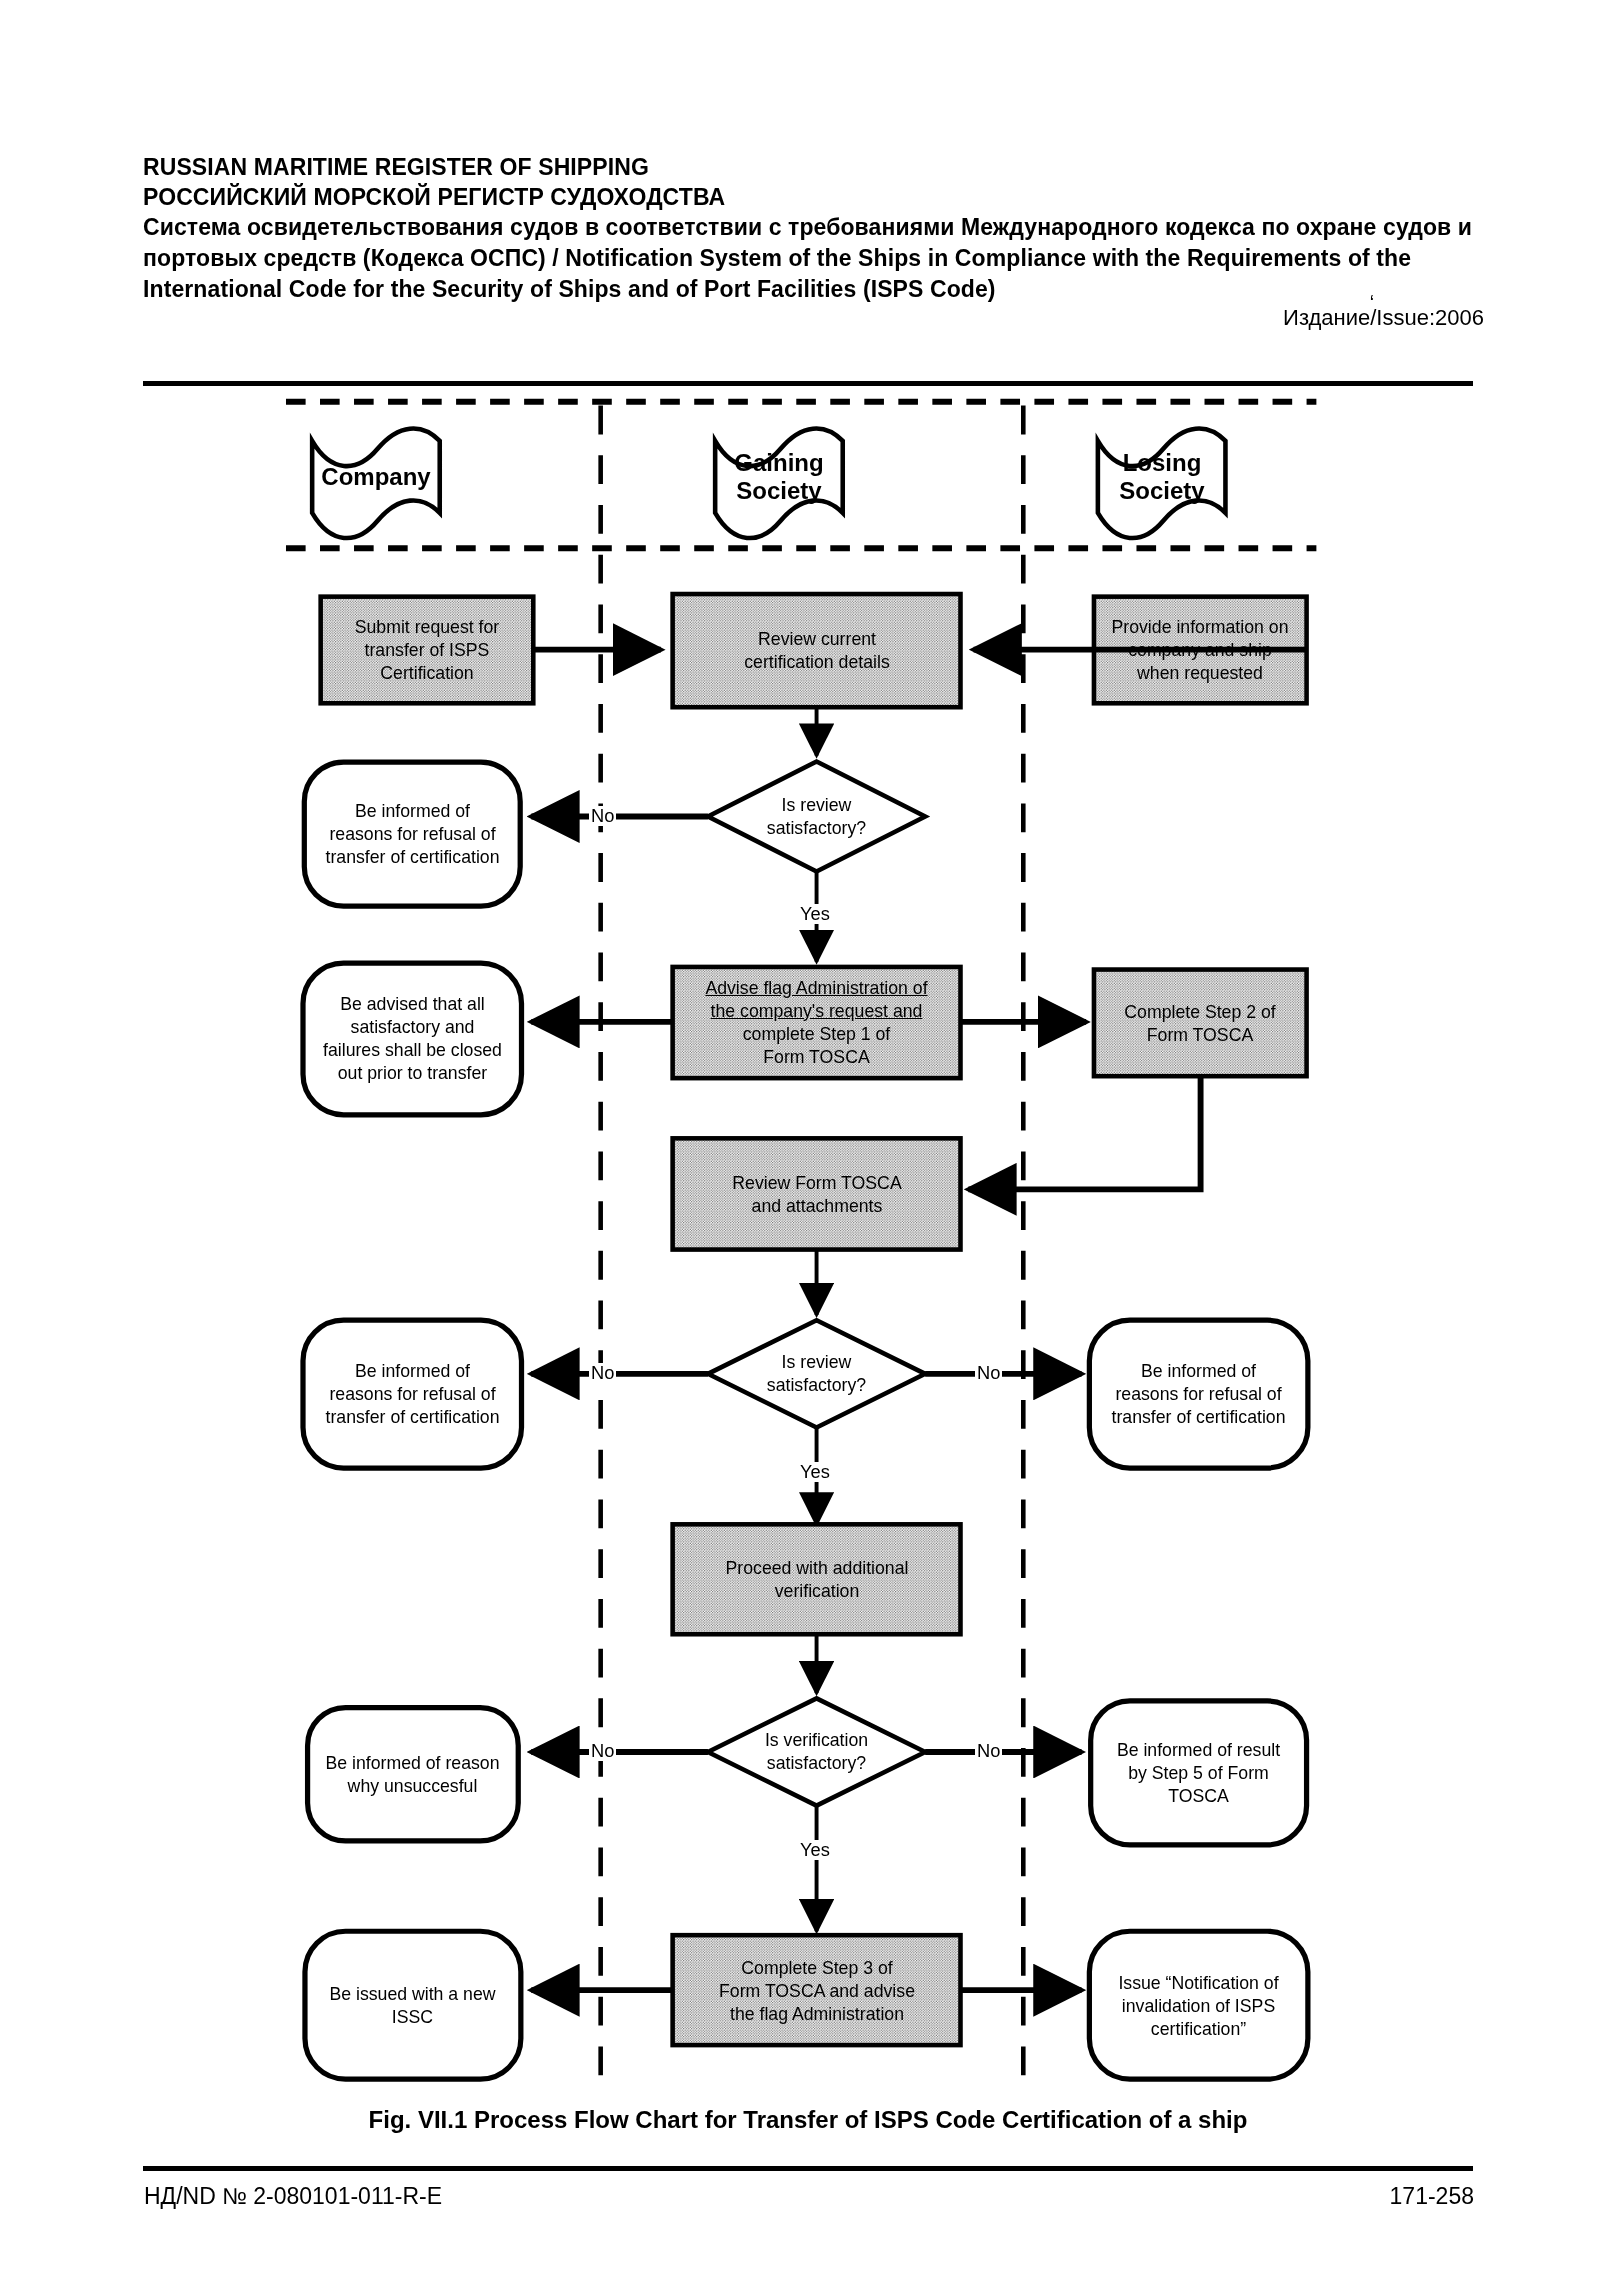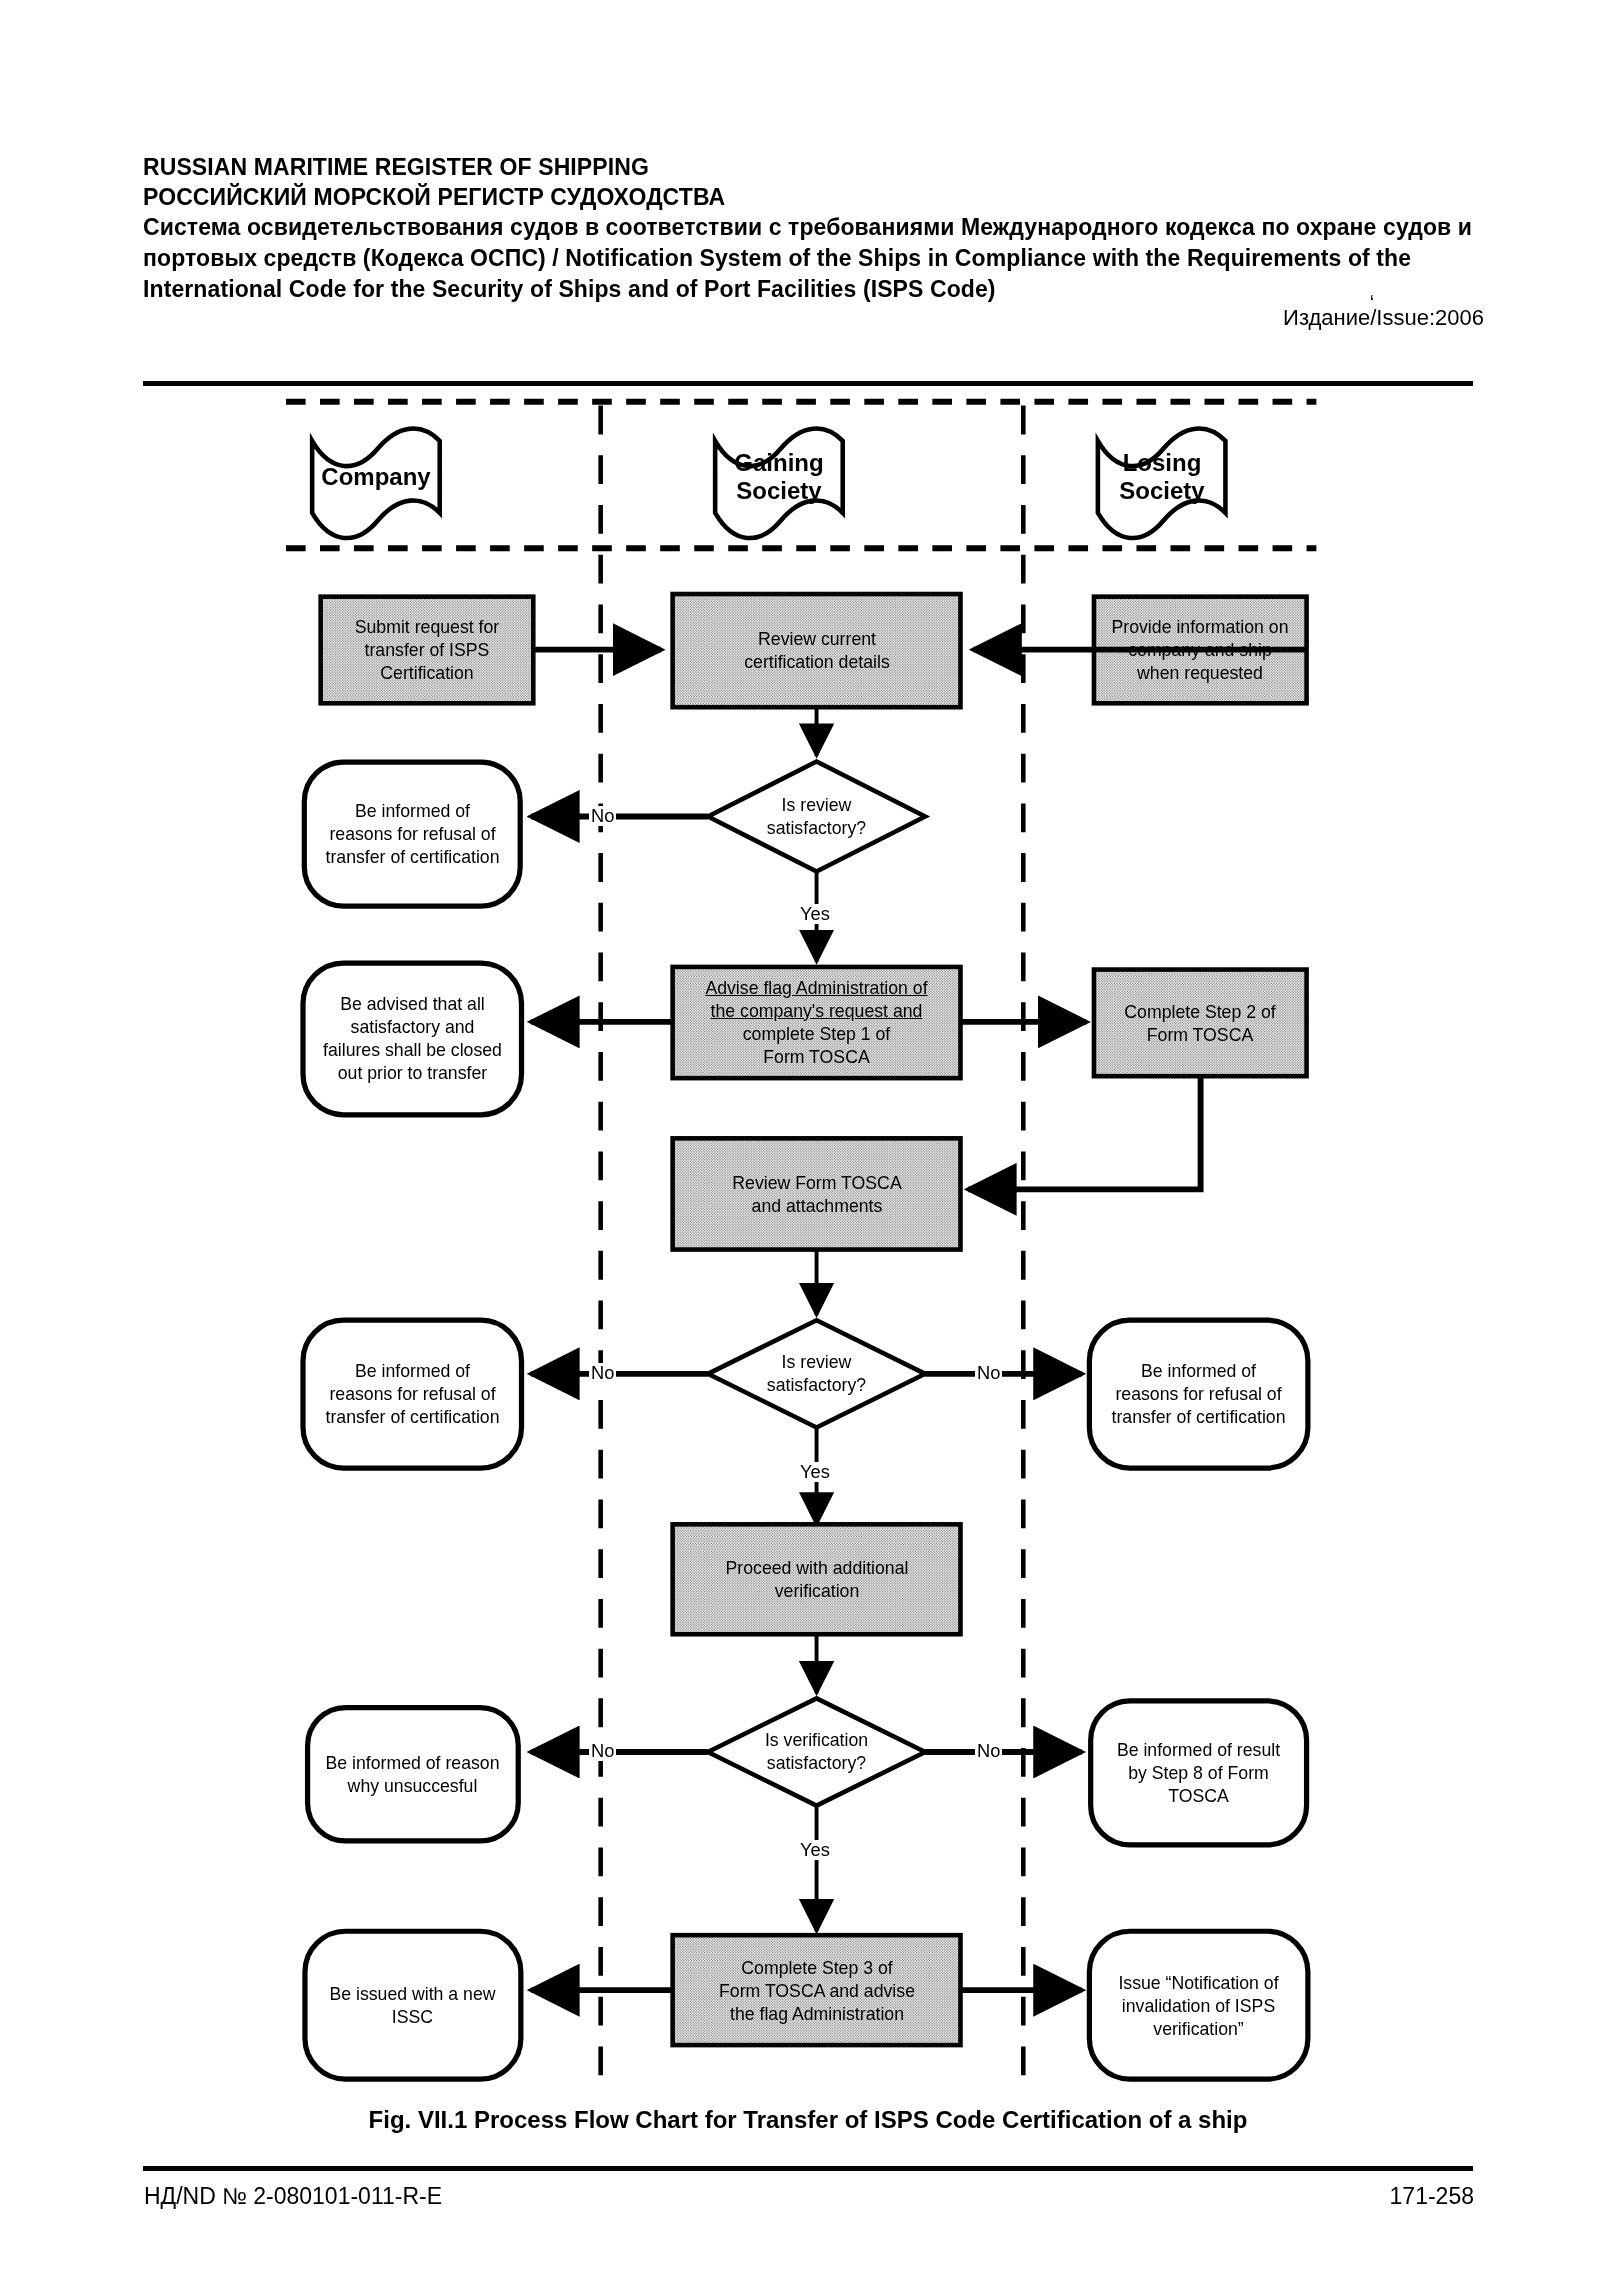--- a/index.html
+++ b/index.html
@@ -271,21 +271,21 @@
   </div>
   <div class="lbl" style="left:298px;top:1708px;width:229px;height:133px;">
     <div>
           <span>Be informed of reason</span>
           <span>why unsuccesful</span>
         </div>
   </div>
   <div class="lbl" style="left:1082px;top:1701px;width:233px;height:144px;">
     <div>
           <span>Be informed of result</span>
-          <span>by Step 8 of Form</span>
+          <span>by Step 5 of Form</span>
           <span>TOSCA</span>
         </div>
   </div>
 
   <div class="lbl" style="left:673px;top:1936px;width:288px;height:110px;">
     <div>
           <span>Complete Step 3 of</span>
           <span>Form TOSCA and advise</span>
           <span>the flag Administration</span>
         </div>
@@ -293,21 +293,21 @@
   <div class="lbl" style="left:298px;top:1932px;width:229px;height:148px;">
     <div>
           <span>Be issued with a new</span>
           <span>ISSC</span>
         </div>
   </div>
   <div class="lbl" style="left:1082px;top:1932px;width:233px;height:148px;">
     <div>
           <span>Issue “Notification of</span>
           <span>invalidation of ISPS</span>
-          <span>verification”</span>
+          <span>certification”</span>
         </div>
   </div>
 
   <div class="edgelbl" style="left:589px;top:806px;">No</div>
   <div class="edgelbl" style="left:798px;top:904px;">Yes</div>
 
   <div class="edgelbl" style="left:589px;top:1363px;">No</div>
   <div class="edgelbl" style="left:975px;top:1363px;">No</div>
   <div class="edgelbl" style="left:798px;top:1462px;">Yes</div>
 

